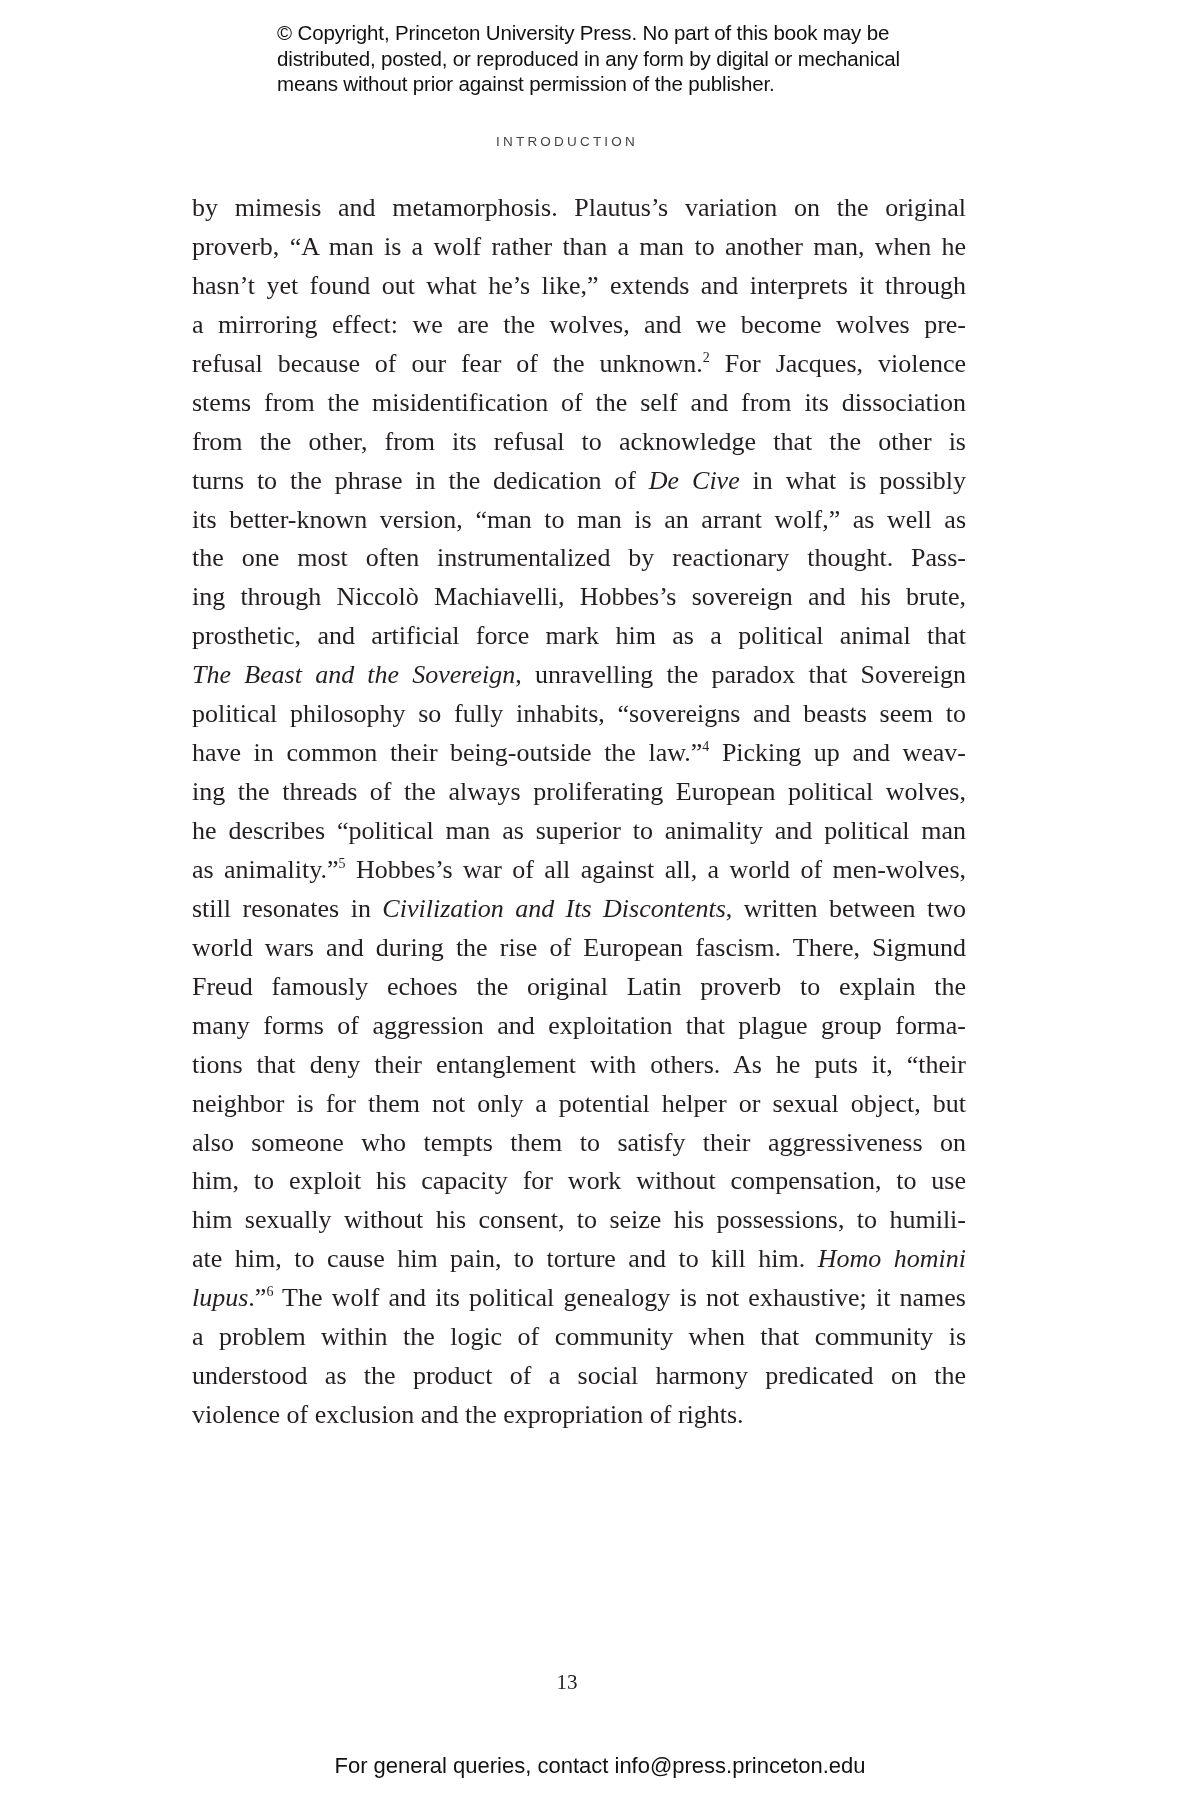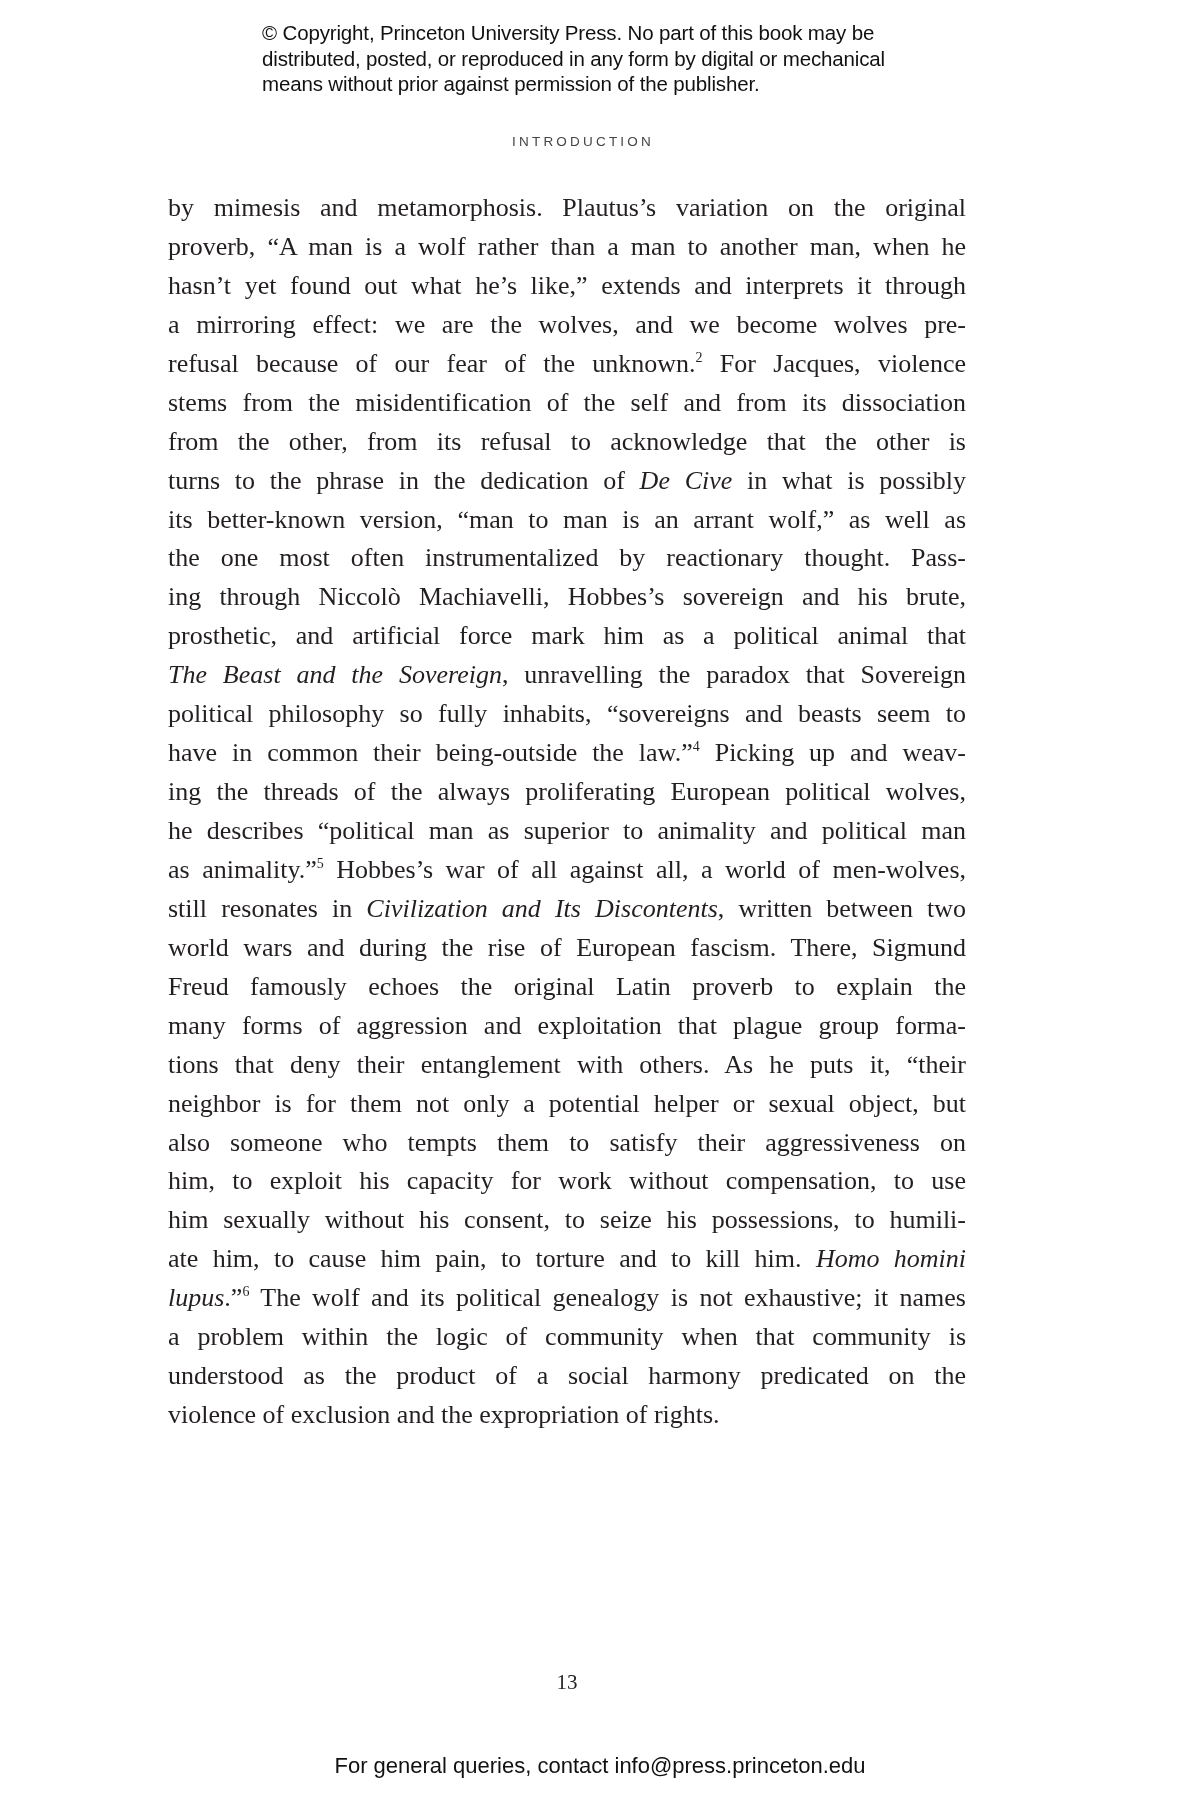--- a/index.html
+++ b/index.html
@@ -2,35 +2,34 @@
 <html><head>
 <meta charset="utf-8">
 <style>
   html, body { margin: 0; padding: 0; background: #ffffff; }
   body { width: 1200px; height: 1800px; position: relative; overflow: hidden; }
   .copyright {
     position: absolute; left: 262px; top: 20px; width: 720px;
     font-family: "Liberation Sans", sans-serif; font-size: 20.5px; line-height: 25.5px;
     color: #111111; letter-spacing: -0.15px;
   }
-  .copyright .cline { display: block; white-space: nowrap; }
+  .copyright .cline { display: block; white-space: nowrap; margin-left: 15px; }
   .running-head {
     position: absolute; left: 0; width: 1134px; top: 134px; text-align: center;
     font-family: "Liberation Sans", sans-serif; font-size: 13.5px; letter-spacing: 3.2px;
     color: #444444;
-    padding-left: 16px;
   }
   .body-text {
     position: absolute; left: 168px; top: 189px; width: 798px;
     font-family: "Liberation Serif", serif; font-size: 26px; line-height: 38.94px;
     color: #231f20;
   }
   .body-text .line {
     display: block; height: 38.94px; white-space: nowrap;
-    text-align: justify; text-align-last: justify;
+    text-align: justify; text-align-last: justify; margin-left: 24px;
   }
   .body-text .line.last { text-align-last: left; }
   .body-text .it { font-style: italic; }
   .body-text sup { font-size: 14px; line-height: 0; vertical-align: 10px; }
   .page-number {
     position: absolute; left: 0; width: 1134px; top: 1670px; text-align: center;
     font-family: "Liberation Serif", serif; font-size: 21px; color: #231f20;
   }
   .footer {
     position: absolute; left: 0; width: 1200px; top: 1753px; text-align: center;

